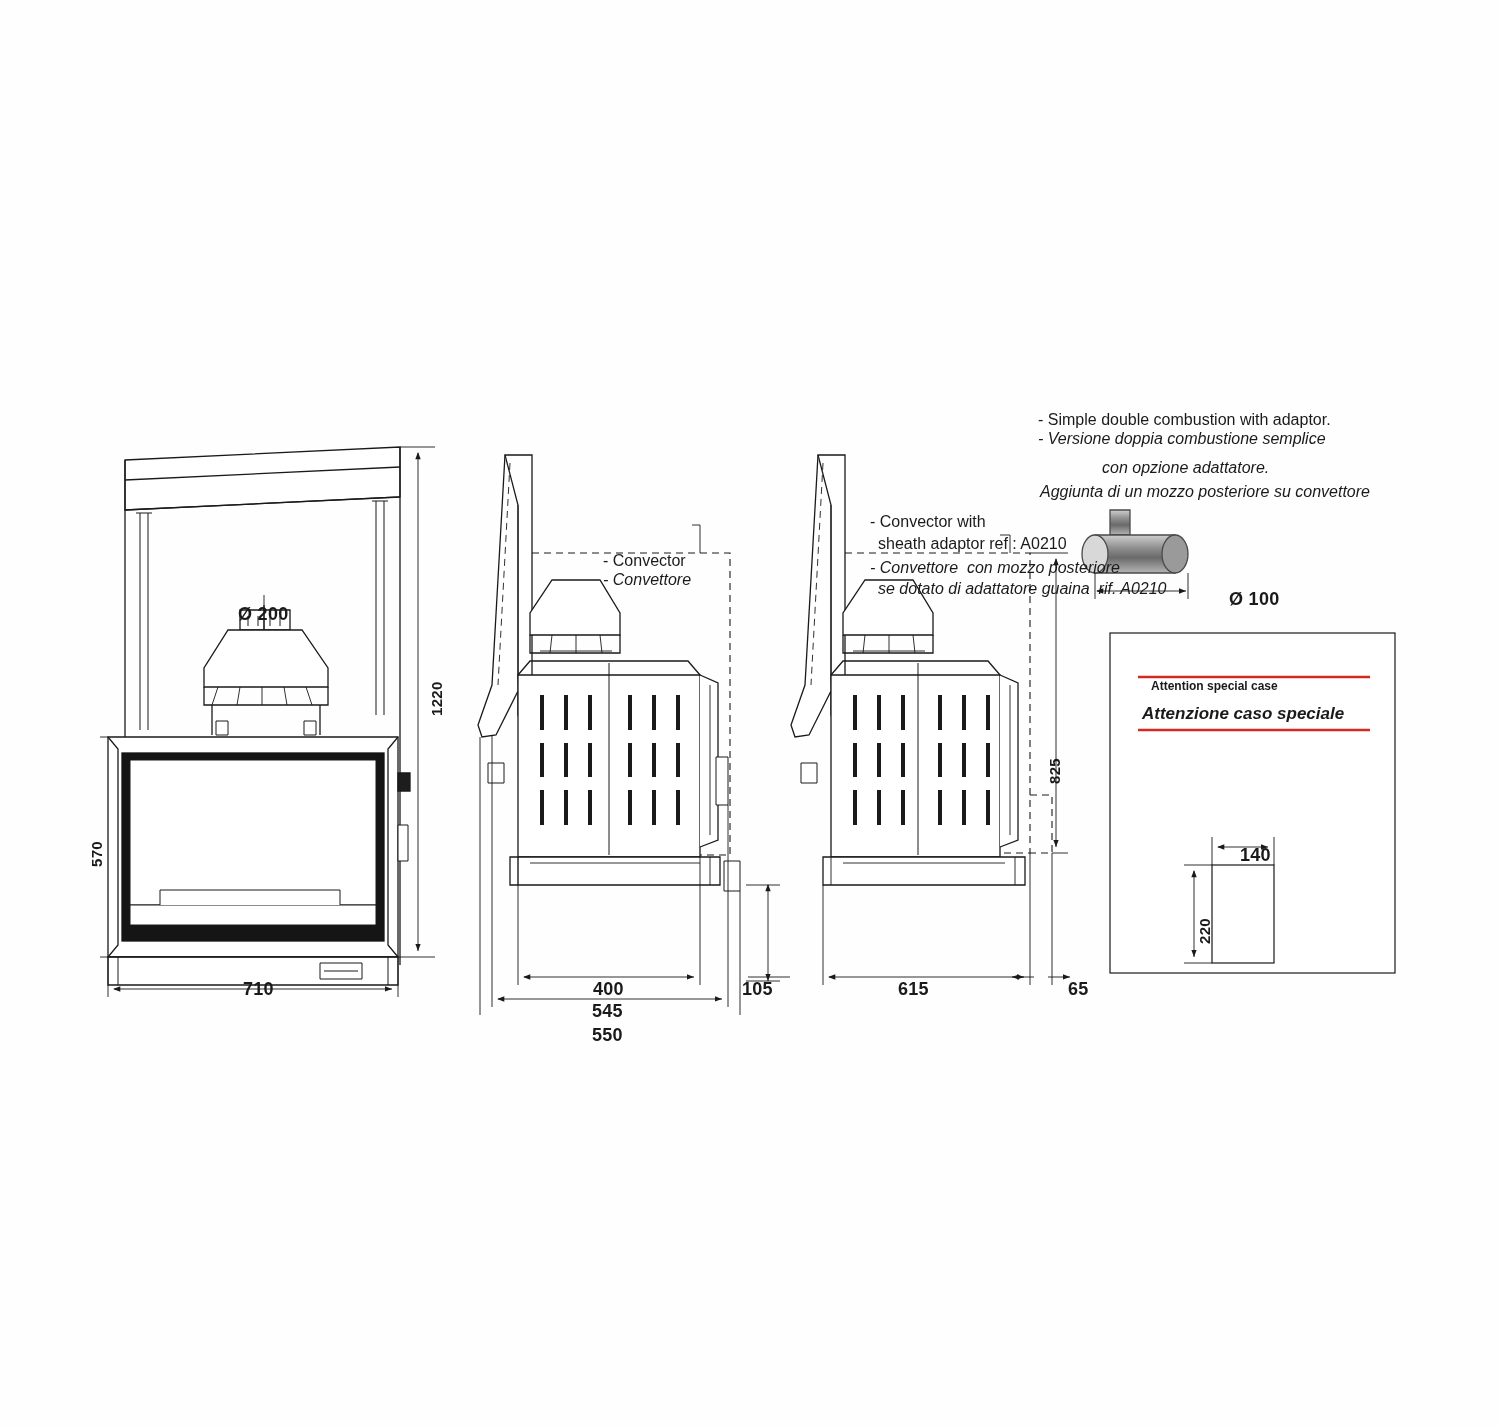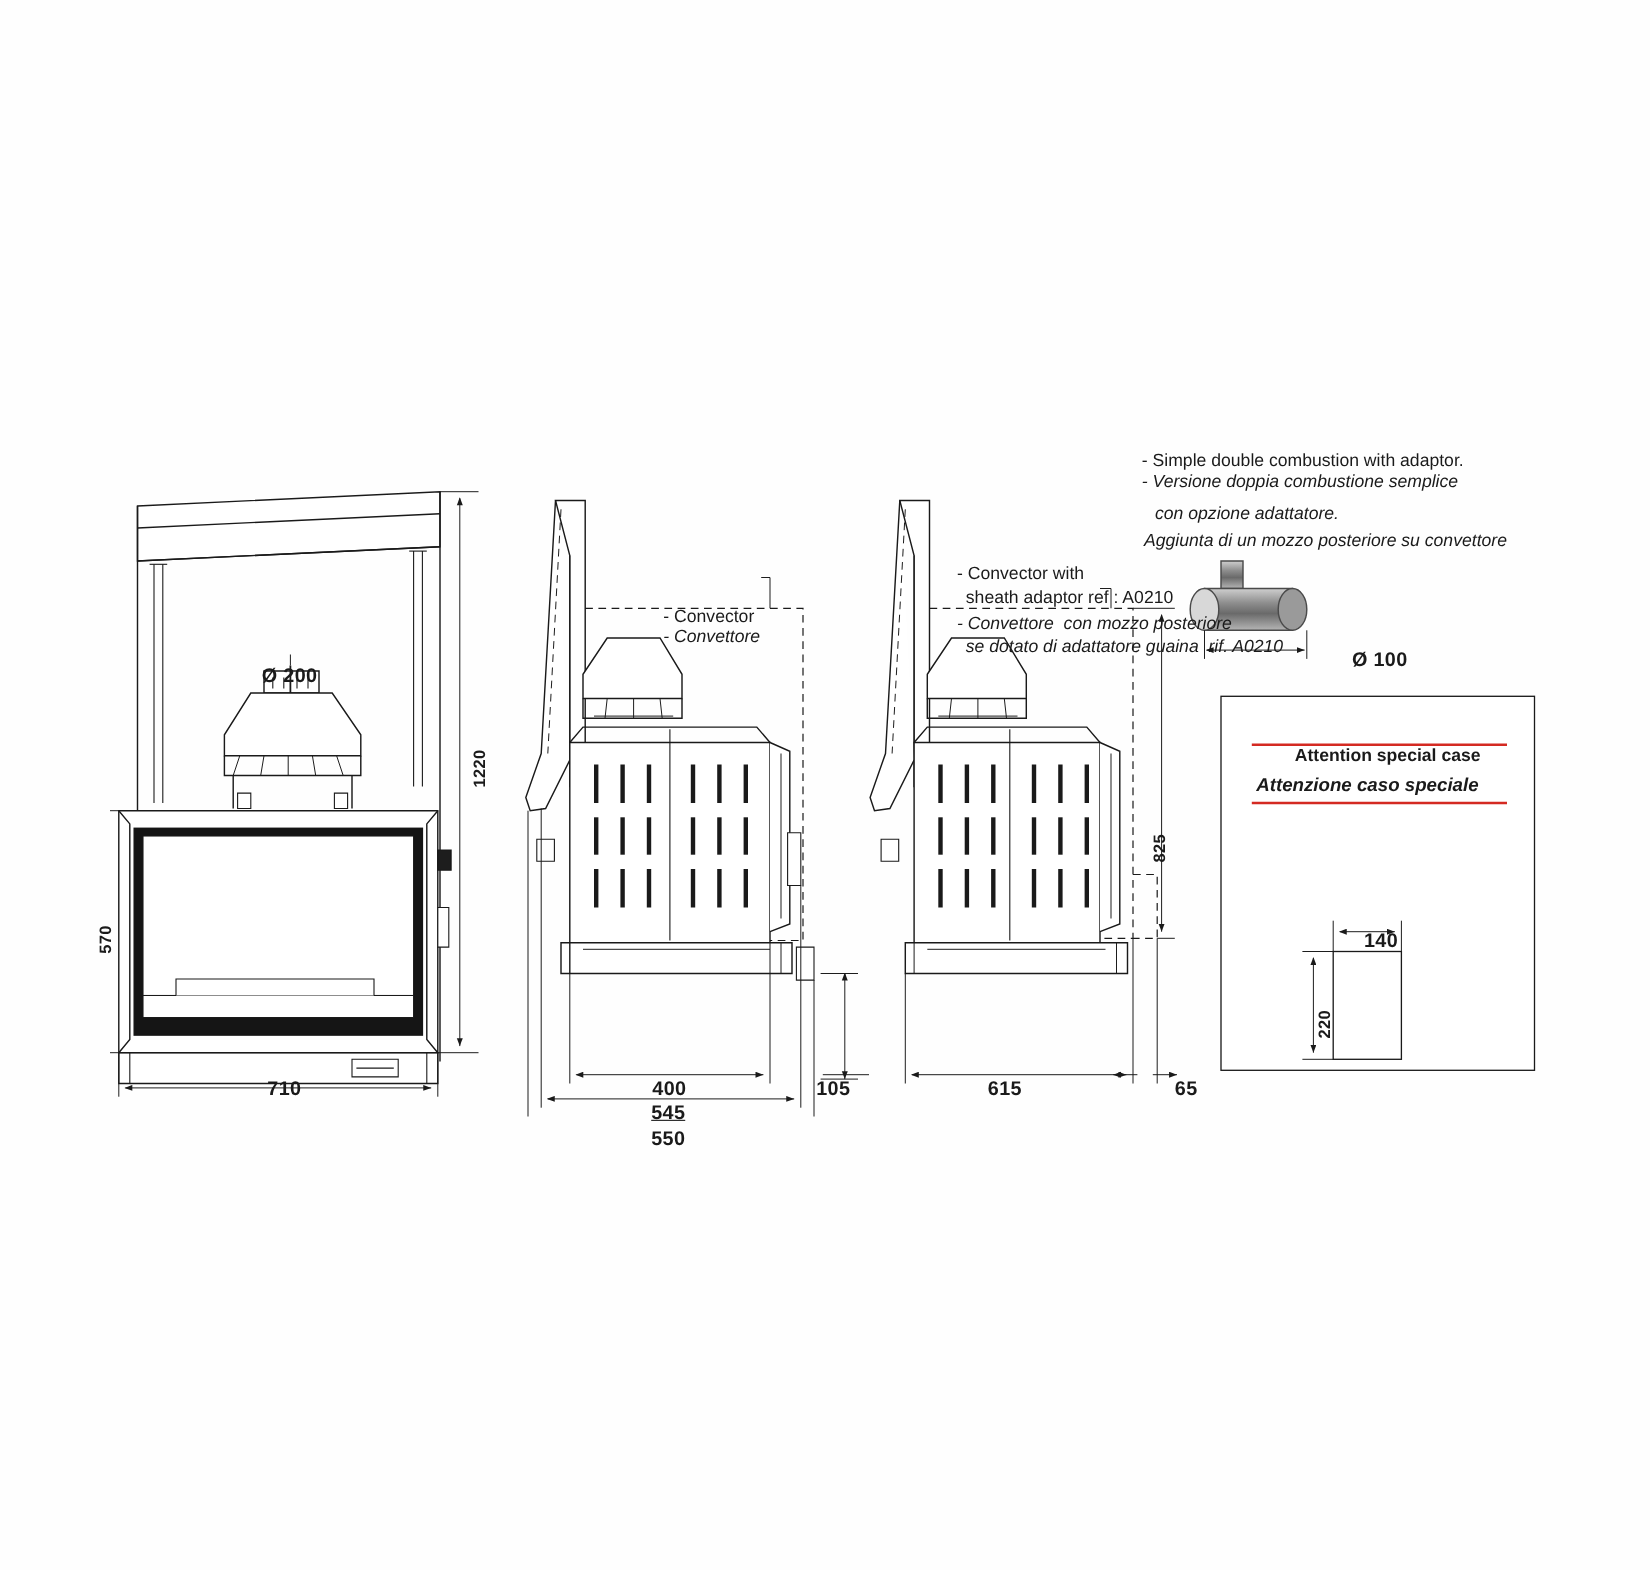--- a/index.html
+++ b/index.html
@@ -5,21 +5,21 @@
   html,body{margin:0;padding:0;background:#ffffff;}
   body{width:1500px;height:1427px;position:relative;font-family:"Liberation Sans",sans-serif;color:#1a1a1a;overflow:hidden;}
   .sheet{position:absolute;left:0;top:0;width:1500px;height:1427px;background:#fefefe;}
   .canvas{position:absolute;left:100px;top:385px;width:1300px;height:630px;}
   svg{display:block;}
   .lbl{position:absolute;font-family:"Liberation Sans",sans-serif;white-space:pre;}
   .dim{font-size:18px;font-weight:600;letter-spacing:.3px;}
   .dimv{font-size:15px;font-weight:600;letter-spacing:.3px;transform:rotate(-90deg);transform-origin:left top;}
   .note{font-size:16px;line-height:19px;}
   .note i{font-style:italic;}
-  .attn{font-size:16px;font-weight:700;margin-left:26px;}
+  .attn{font-size:12px;font-weight:700;}
   .attn-it{font-size:17px;font-weight:700;font-style:italic;}
 </style>
 </head>
 <body>
 
 <div class="sheet">
 
   <div class="canvas">
   <svg width="1300" height="630" viewBox="0 0 1300 630" xmlns="http://www.w3.org/2000/svg">
     <defs>
@@ -279,36 +279,36 @@
   </div>
 
   <div class="lbl dimv" style="left:428px;top:716px;">1220</div>
   <div class="lbl dimv" style="left:88px;top:867px;">570</div>
   <div class="lbl dim" style="left:243px;top:979px;">710</div>
   <div class="lbl dim" style="left:238px;top:604px;">Ø 200</div>
 
   <div class="lbl note" style="left:603px;top:551px;">- Convector</div>
   <div class="lbl note" style="left:603px;top:570px;"><i>- Convettore</i></div>
   <div class="lbl dim" style="left:593px;top:979px;">400</div>
-  <div class="lbl dim" style="left:592px;top:1001px;text-decoration:underline;">545</div>
+  <div class="lbl dim" style="left:592px;top:1001px;">545</div>
   <div class="lbl dim" style="left:592px;top:1025px;">550</div>
 
   <div class="lbl dim" style="left:742px;top:979px;">105</div>
 
   <div class="lbl note" style="left:870px;top:512px;">- Convector with</div>
   <div class="lbl note" style="left:878px;top:534px;text-align:center;">sheath adaptor ref : A0210</div>
   <div class="lbl note" style="left:870px;top:558px;"><i>- Convettore  con mozzo posteriore</i></div>
   <div class="lbl note" style="left:878px;top:579px;"><i>se dotato di adattatore guaina  rif. A0210</i></div>
   <div class="lbl dimv" style="left:1046px;top:784px;">825</div>
   <div class="lbl dim" style="left:898px;top:979px;">615</div>
   <div class="lbl dim" style="left:1068px;top:979px;">65</div>
 
   <div class="lbl note" style="left:1038px;top:410px;">- Simple double combustion with adaptor.</div>
   <div class="lbl note" style="left:1038px;top:429px;"><i>- Versione doppia combustione semplice</i></div>
-  <div class="lbl note" style="left:1050px;top:458px;"><i>con opzione adattatore.</i></div>
+  <div class="lbl note" style="left:1102px;top:458px;"><i>con opzione adattatore.</i></div>
   <div class="lbl note" style="left:1040px;top:482px;"><i>Aggiunta di un mozzo posteriore su convettore</i></div>
 
   <div class="lbl dim" style="left:1229px;top:589px;">Ø 100</div>
 
   <div class="lbl attn" style="left:1151px;top:679px;">Attention special case</div>
   <div class="lbl attn-it" style="left:1142px;top:704px;">Attenzione caso speciale</div>
   <div class="lbl dim" style="left:1240px;top:845px;">140</div>
   <div class="lbl dimv" style="left:1196px;top:944px;">220</div>
 
 </div>

